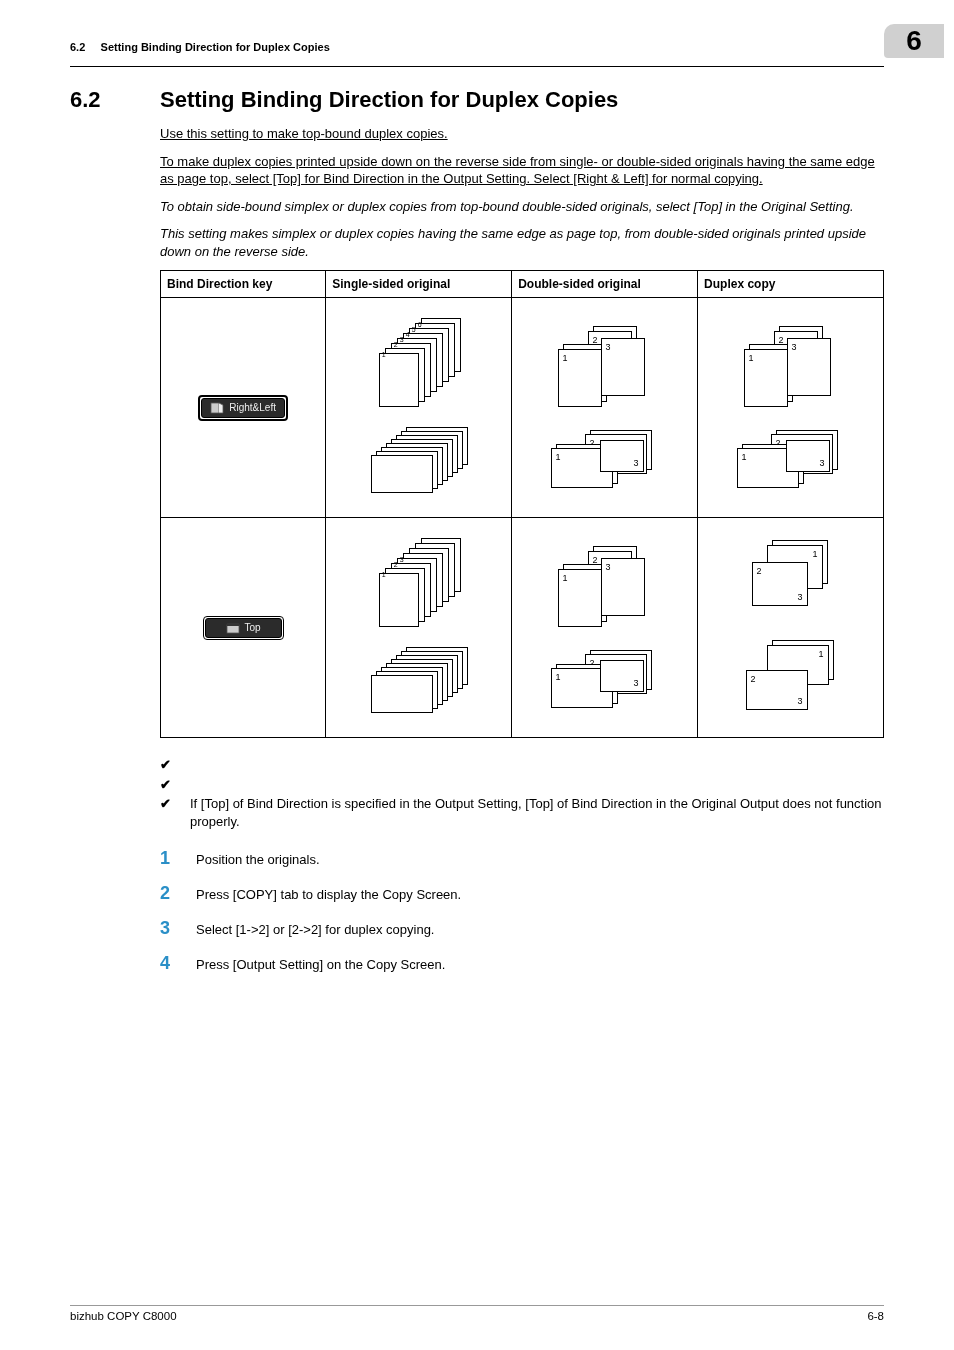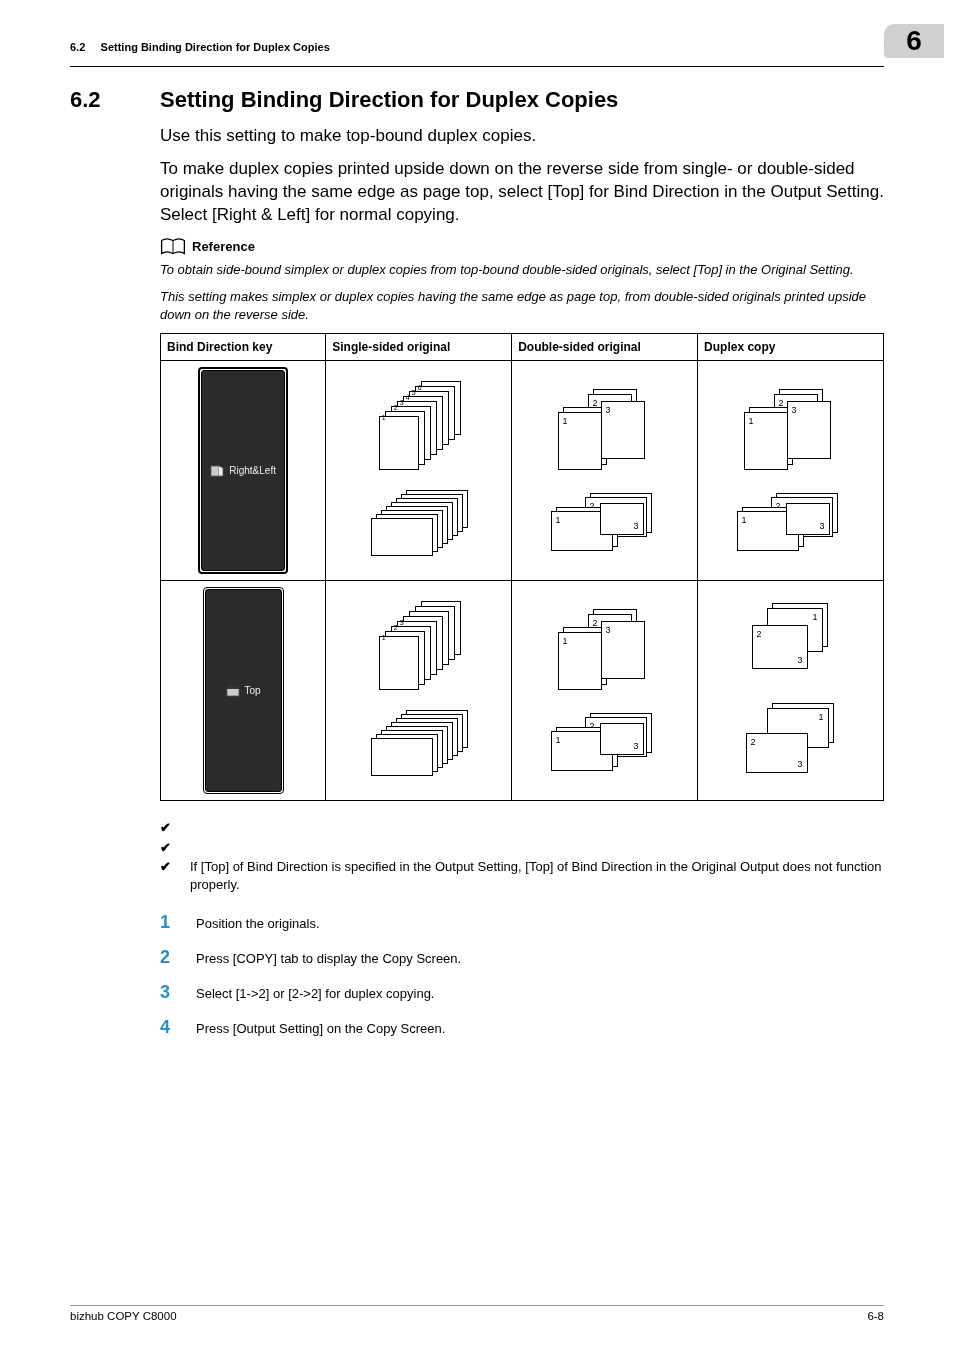--- a/index.html
+++ b/index.html
@@ -35,21 +35,21 @@
     border-top-left-radius: 10px;
     border-bottom-left-radius: 4px;
     margin-right: -60px;
     position: relative;
     top: -6px;
   }
   .section-row { display: flex; gap: 20px; margin-bottom: 12px; }
   .section-num { font-size: 22px; font-weight: bold; width: 70px; flex-shrink: 0; }
   .section-title { font-size: 22px; font-weight: bold; }
   .content { margin-left: 90px; }
-  .para { font-size: 17px; line-height: 1.35; margin-bottom: 10px; }
+  .para { font-size: 13px; line-height: 1.35; margin-bottom: 10px; text-decoration: underline; }
   .ref-row { display: flex; align-items: center; gap: 6px; margin-bottom: 4px; margin-top: 6px; }
   .ref-icon { width: 26px; height: 20px; }
   .ref-title { font-weight: bold; font-size: 13px; }
   .italic { font-style: italic; font-size: 13px; line-height: 1.35; margin-bottom: 10px; }
 
   table.bind-table {
     border-collapse: collapse;
     width: 100%;
     margin-top: 8px;
     margin-bottom: 18px;
@@ -58,21 +58,21 @@
     border: 1px solid #000;
     padding: 6px;
     vertical-align: middle;
     text-align: left;
   }
   table.bind-table th { font-size: 12px; font-weight: bold; background: #fff; }
   table.bind-table td { height: 220px; }
   .col-key { width: 160px; }
   .col-img { width: 180px; }
 
-  .cell-center { display:flex; justify-content:center; height:100%; }
+  .cell-center { display:flex; align-items:center; justify-content:center; height:100%; }
   .cell-stack { display:flex; flex-direction:column; align-items:center; justify-content:center; gap:24px; height:100%; }
 
   .key-btn {
     background: #2b2b2b;
     color: #eee;
     font-size: 10px;
     padding: 3px 8px;
     border-radius: 3px;
     display: inline-flex;
     align-items: center;
@@ -173,27 +173,20 @@
 
 <div class="section-row">
   <div class="section-num">6.2</div>
   <div class="section-title">Setting Binding Direction for Duplex Copies</div>
 </div>
 
 <div class="content">
   <p class="para">Use this setting to make top-bound duplex copies.</p>
   <p class="para">To make duplex copies printed upside down on the reverse side from single- or double-sided originals having the same edge as page top, select [Top] for Bind Direction in the Output Setting. Select [Right &amp; Left] for normal copying.</p>
 
-  <div class="ref-row">
-    <svg class="ref-icon" viewBox="0 0 32 24">
-      <path d="M2 4 Q8 0 16 4 Q24 0 30 4 L30 20 Q24 16 16 20 Q8 16 2 20 Z" fill="none" stroke="#000" stroke-width="1.6"></path>
-      <line x1="16" y1="4" x2="16" y2="20" stroke="#000" stroke-width="1.2"></line>
-    </svg>
-    <span class="ref-title">Reference</span>
-  </div>
   <p class="italic">To obtain side-bound simplex or duplex copies from top-bound double-sided originals, select [Top] in the Original Setting.</p>
   <p class="italic">This setting makes simplex or duplex copies having the same edge as page top, from double-sided originals printed upside down on the reverse side.</p>
 
   <table class="bind-table">
     <thead>
       <tr>
         <th class="col-key">Bind Direction key</th>
         <th class="col-img">Single-sided original</th>
         <th class="col-img">Double-sided original</th>
         <th class="col-img">Duplex copy</th>

